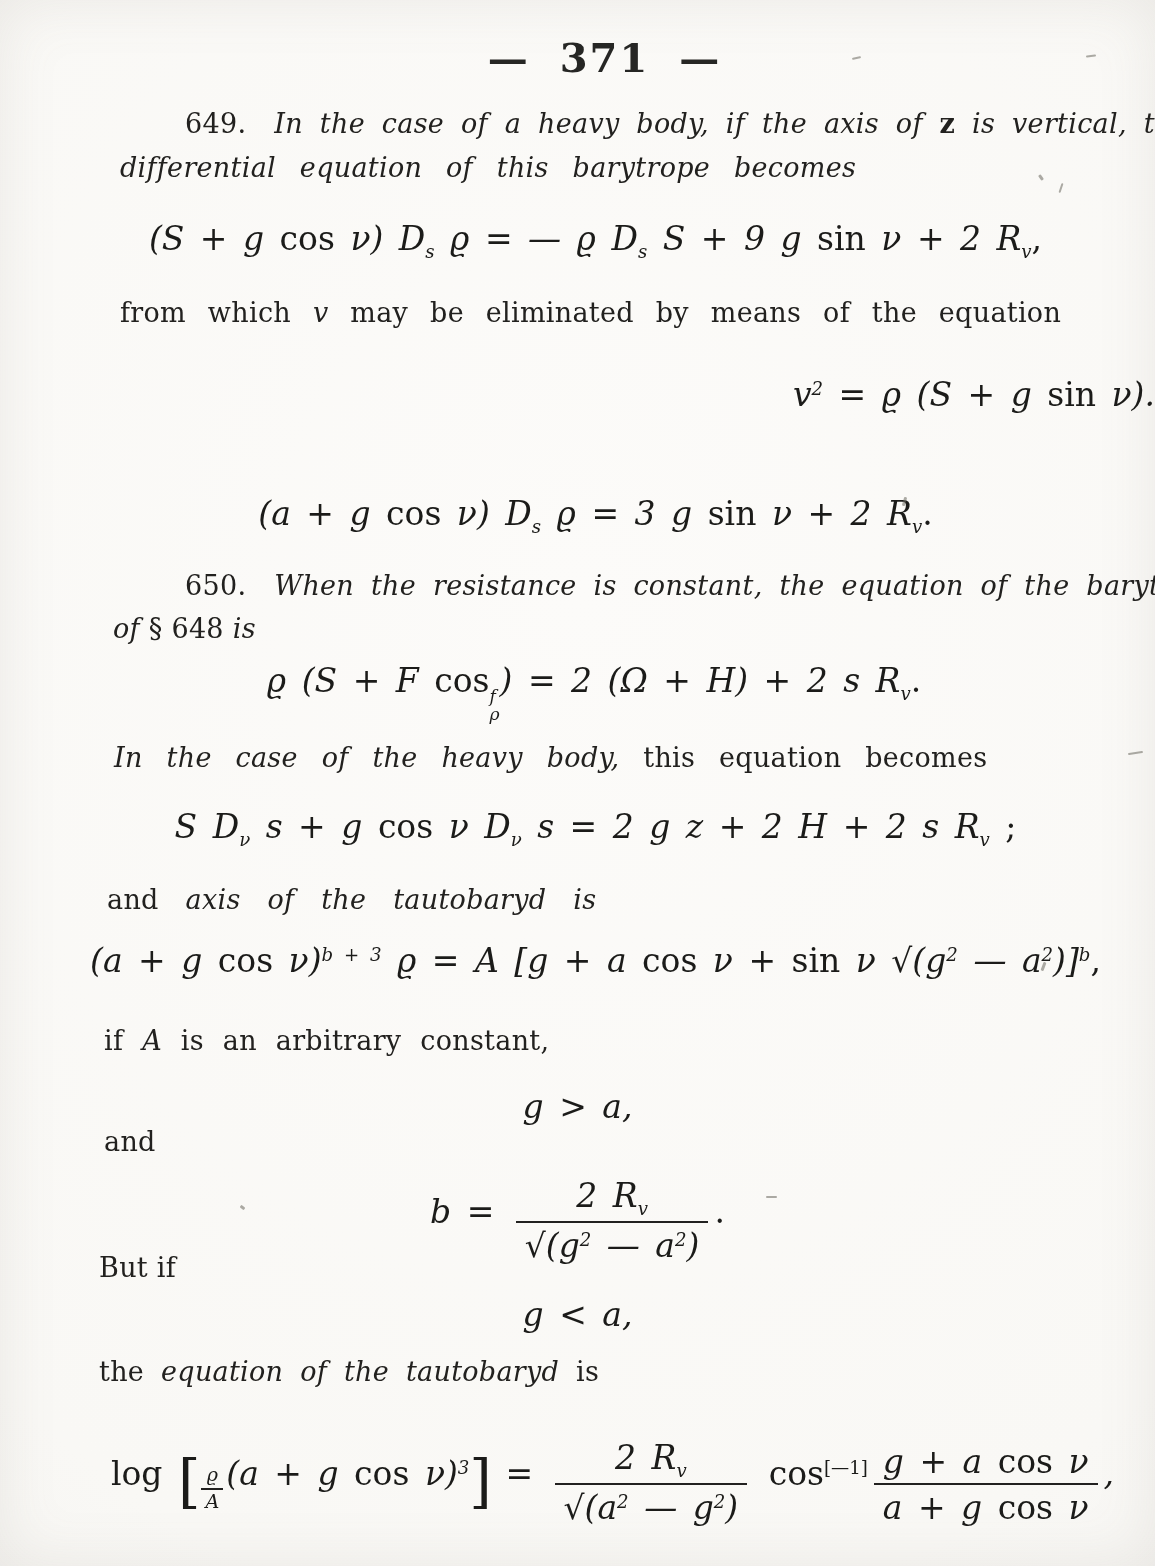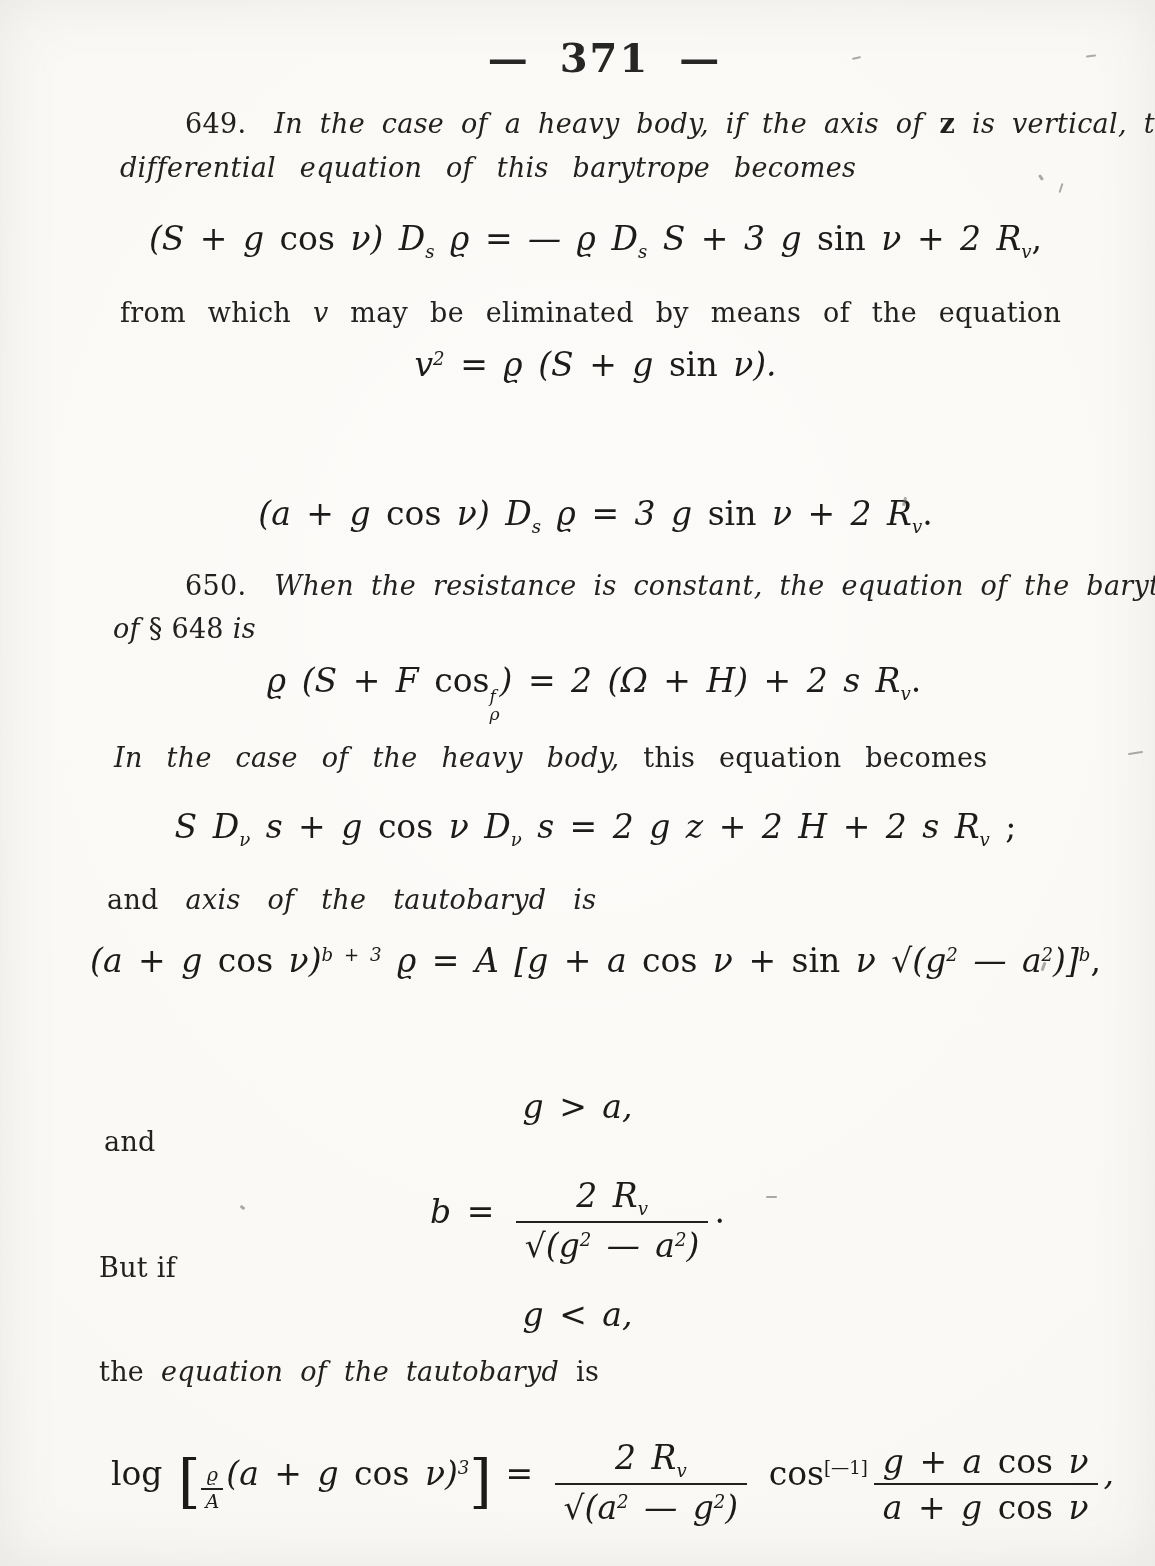--- a/index.html
+++ b/index.html
@@ -53,45 +53,46 @@
 </head>
 <body>
 
 <div class="page">
 
   <div class="hdr">— 371 —</div>
 
   <div class="line ws8" style="top:108px;left:185px;"><span class="secnum">649.</span><span class="it">In the case of a heavy body, if the axis of </span><span class="rm b">z</span><span class="it"> is vertical, the</span></div>
   <div class="line it ws15" style="top:152px;left:120px;">differential equation of this barytrope becomes</div>
 
-  <div class="eq" style="top:220px;"><span>(S + g </span><span class="rm">cos </span><span>ν) D</span><span class="sb">s</span><span> ϱ = — ϱ D</span><span class="sb">s</span><span> S + 3 g </span><span class="rm">sin </span><span>ν + 2 R</span><span class="sb">v</span><span class="rm">,</span></div>
+  <div class="eq" style="top:220px;"><span>(S + g </span><span class="rm">cos </span><span>ν) D</span><span class="sb">s</span><span> ϱ = — ϱ D</span><span class="sb">s</span><span> S + 9 g </span><span class="rm">sin </span><span>ν + 2 R</span><span class="sb">v</span><span class="rm">,</span></div>
 
   <div class="line ws13" style="top:297px;left:120px;"><span class="rm">from which </span><span class="it">v</span><span class="rm"> may be eliminated by means of the equation</span></div>
 
-  <div class="eq" style="top:346px;"><span>v</span><span class="sp">2</span><span> = ϱ (S + g </span><span class="rm">sin </span><span>ν).</span></div>
+  <div class="eq" style="top:376px;text-align:right;"><span>v</span><span class="sp">2</span><span> = ϱ (S + g </span><span class="rm">sin </span><span>ν).</span></div>
 
 
   <div class="eq" style="top:495px;"><span>(a + g </span><span class="rm">cos </span><span>ν) D</span><span class="sb">s</span><span> ϱ = 3 g </span><span class="rm">sin </span><span>ν + 2 R</span><span class="sb">v</span><span class="rm">.</span></div>
 
   <div class="line ws8" style="top:570px;left:185px;"><span class="secnum">650.</span><span class="it">When the resistance is constant, the equation of the barytrope</span></div>
   <div class="line" style="top:613px;left:113px;"><span class="it">of </span><span class="rm">§ 648</span><span class="it"> is</span></div>
 
   <div class="eq" style="top:662px;padding-left:33px;"><span>ϱ (S + F </span><span class="rm">cos</span><span class="ss">
         <span>f</span>
         <span>ρ</span>
       </span><span>) = 2 (Ω + H) + 2 s R</span><span class="sb">v</span><span class="rm">.</span></div>
 
   <div class="line ws15" style="top:742px;left:114px;text-align:center;"><span class="it">In the case of the heavy body,</span><span class="rm"> this equation becomes</span></div>
 
   <div class="eq" style="top:808px;"><span>S D</span><span class="sb">ν</span><span> s + g </span><span class="rm">cos </span><span>ν D</span><span class="sb">ν</span><span> s = 2 g z + 2 H + 2 s R</span><span class="sb">v</span><span class="rm"> ;</span></div>
 
   <div class="line ws18" style="top:884px;left:107px;"><span class="rm">and </span><span class="it">axis of the tautobaryd is</span></div>
 
   <div class="eq" style="top:942px;"><span>(a + g </span><span class="rm">cos </span><span>ν)</span><span class="sp">b + 3</span><span> ϱ = A [g + a </span><span class="rm">cos </span><span>ν + </span><span class="rm">sin </span><span>ν √(g</span><span class="sp">2</span><span> — a</span><span class="sp">2</span><span>)]</span><span class="sp">b</span><span class="rm">,</span></div>
 
+  <div class="line ws10" style="top:1025px;left:104px;"><span class="rm">if </span><span class="it">A</span><span class="rm"> is an arbitrary constant,</span></div>
 
   <div class="eq ctr0" style="top:1088px;">g &gt; a,</div>
 
   <div class="line rm" style="top:1126px;left:104px;">and</div>
 
   <div class="eq ctr0" style="top:1176px;"><span>b = </span><span class="frac"><span class="fnum"><span>2 R</span><span class="sb">v</span></span><span class="fden"><span>√(g</span><span class="sp">2</span><span> — a</span><span class="sp">2</span><span>)</span></span></span><span class="rm">.</span></div>
 
   <div class="line rm" style="top:1252px;left:99px;">But if</div>
 
   <div class="eq ctr0" style="top:1296px;">g &lt; a,</div>

